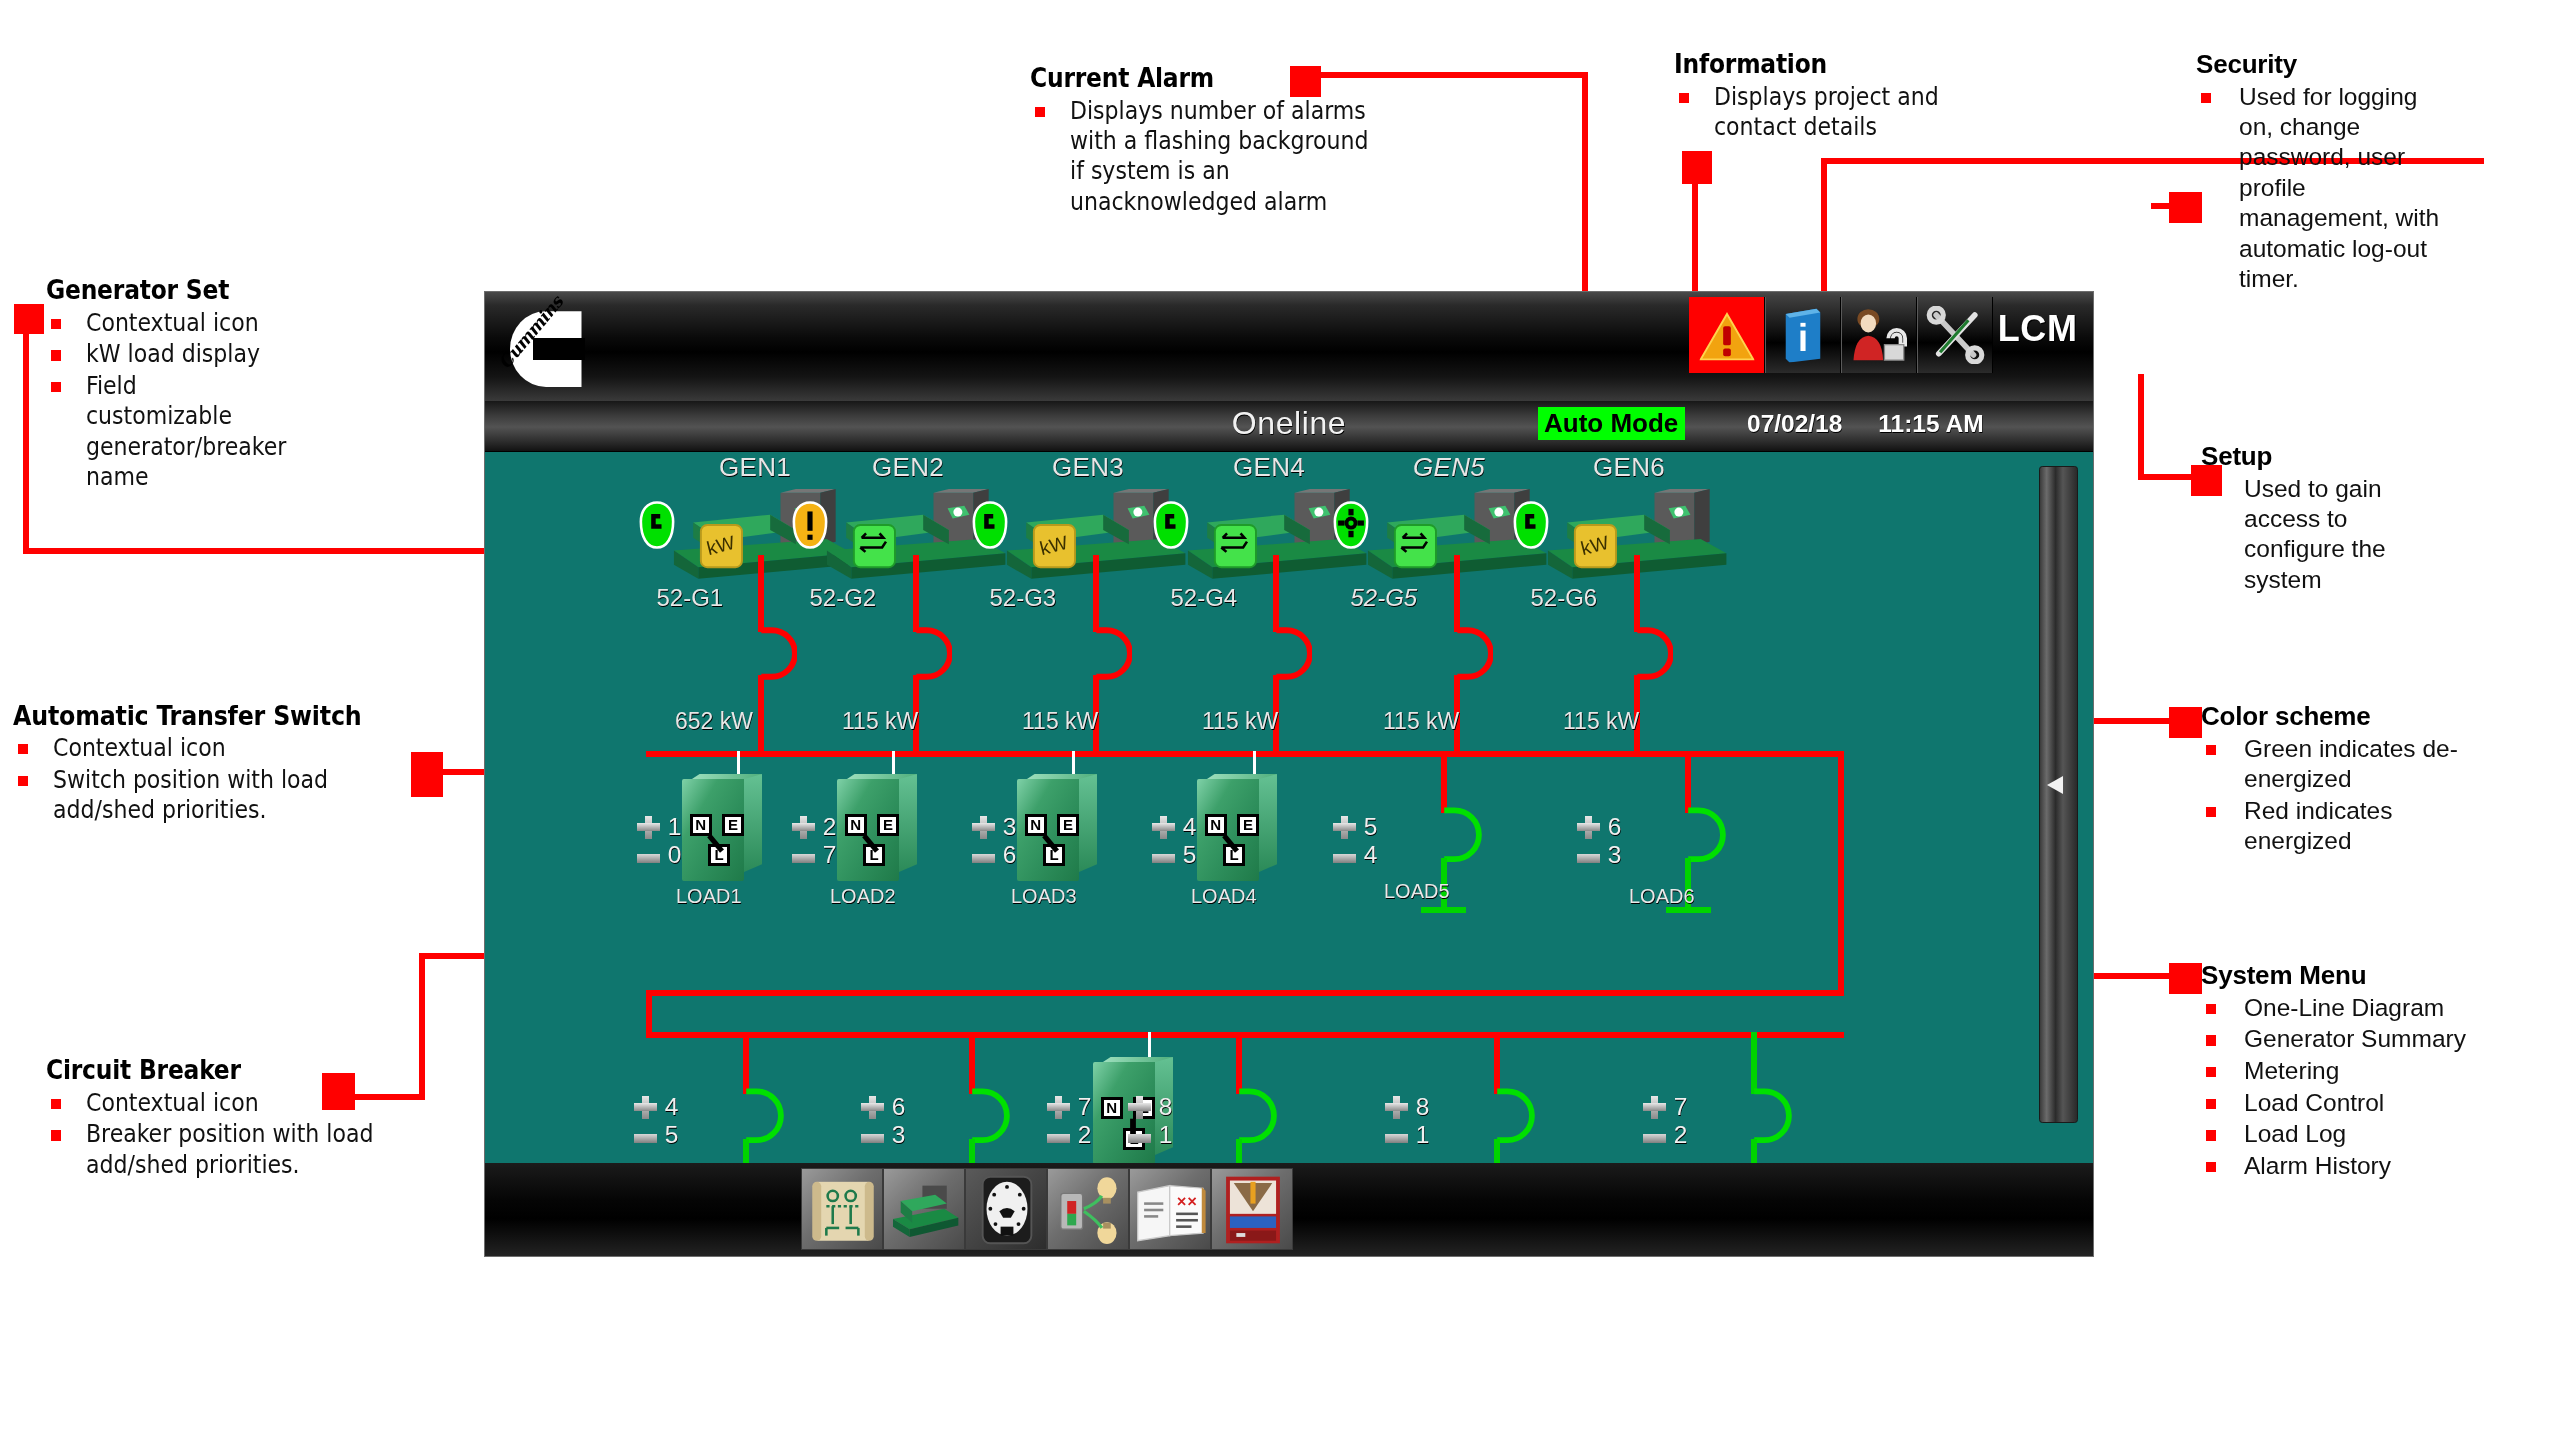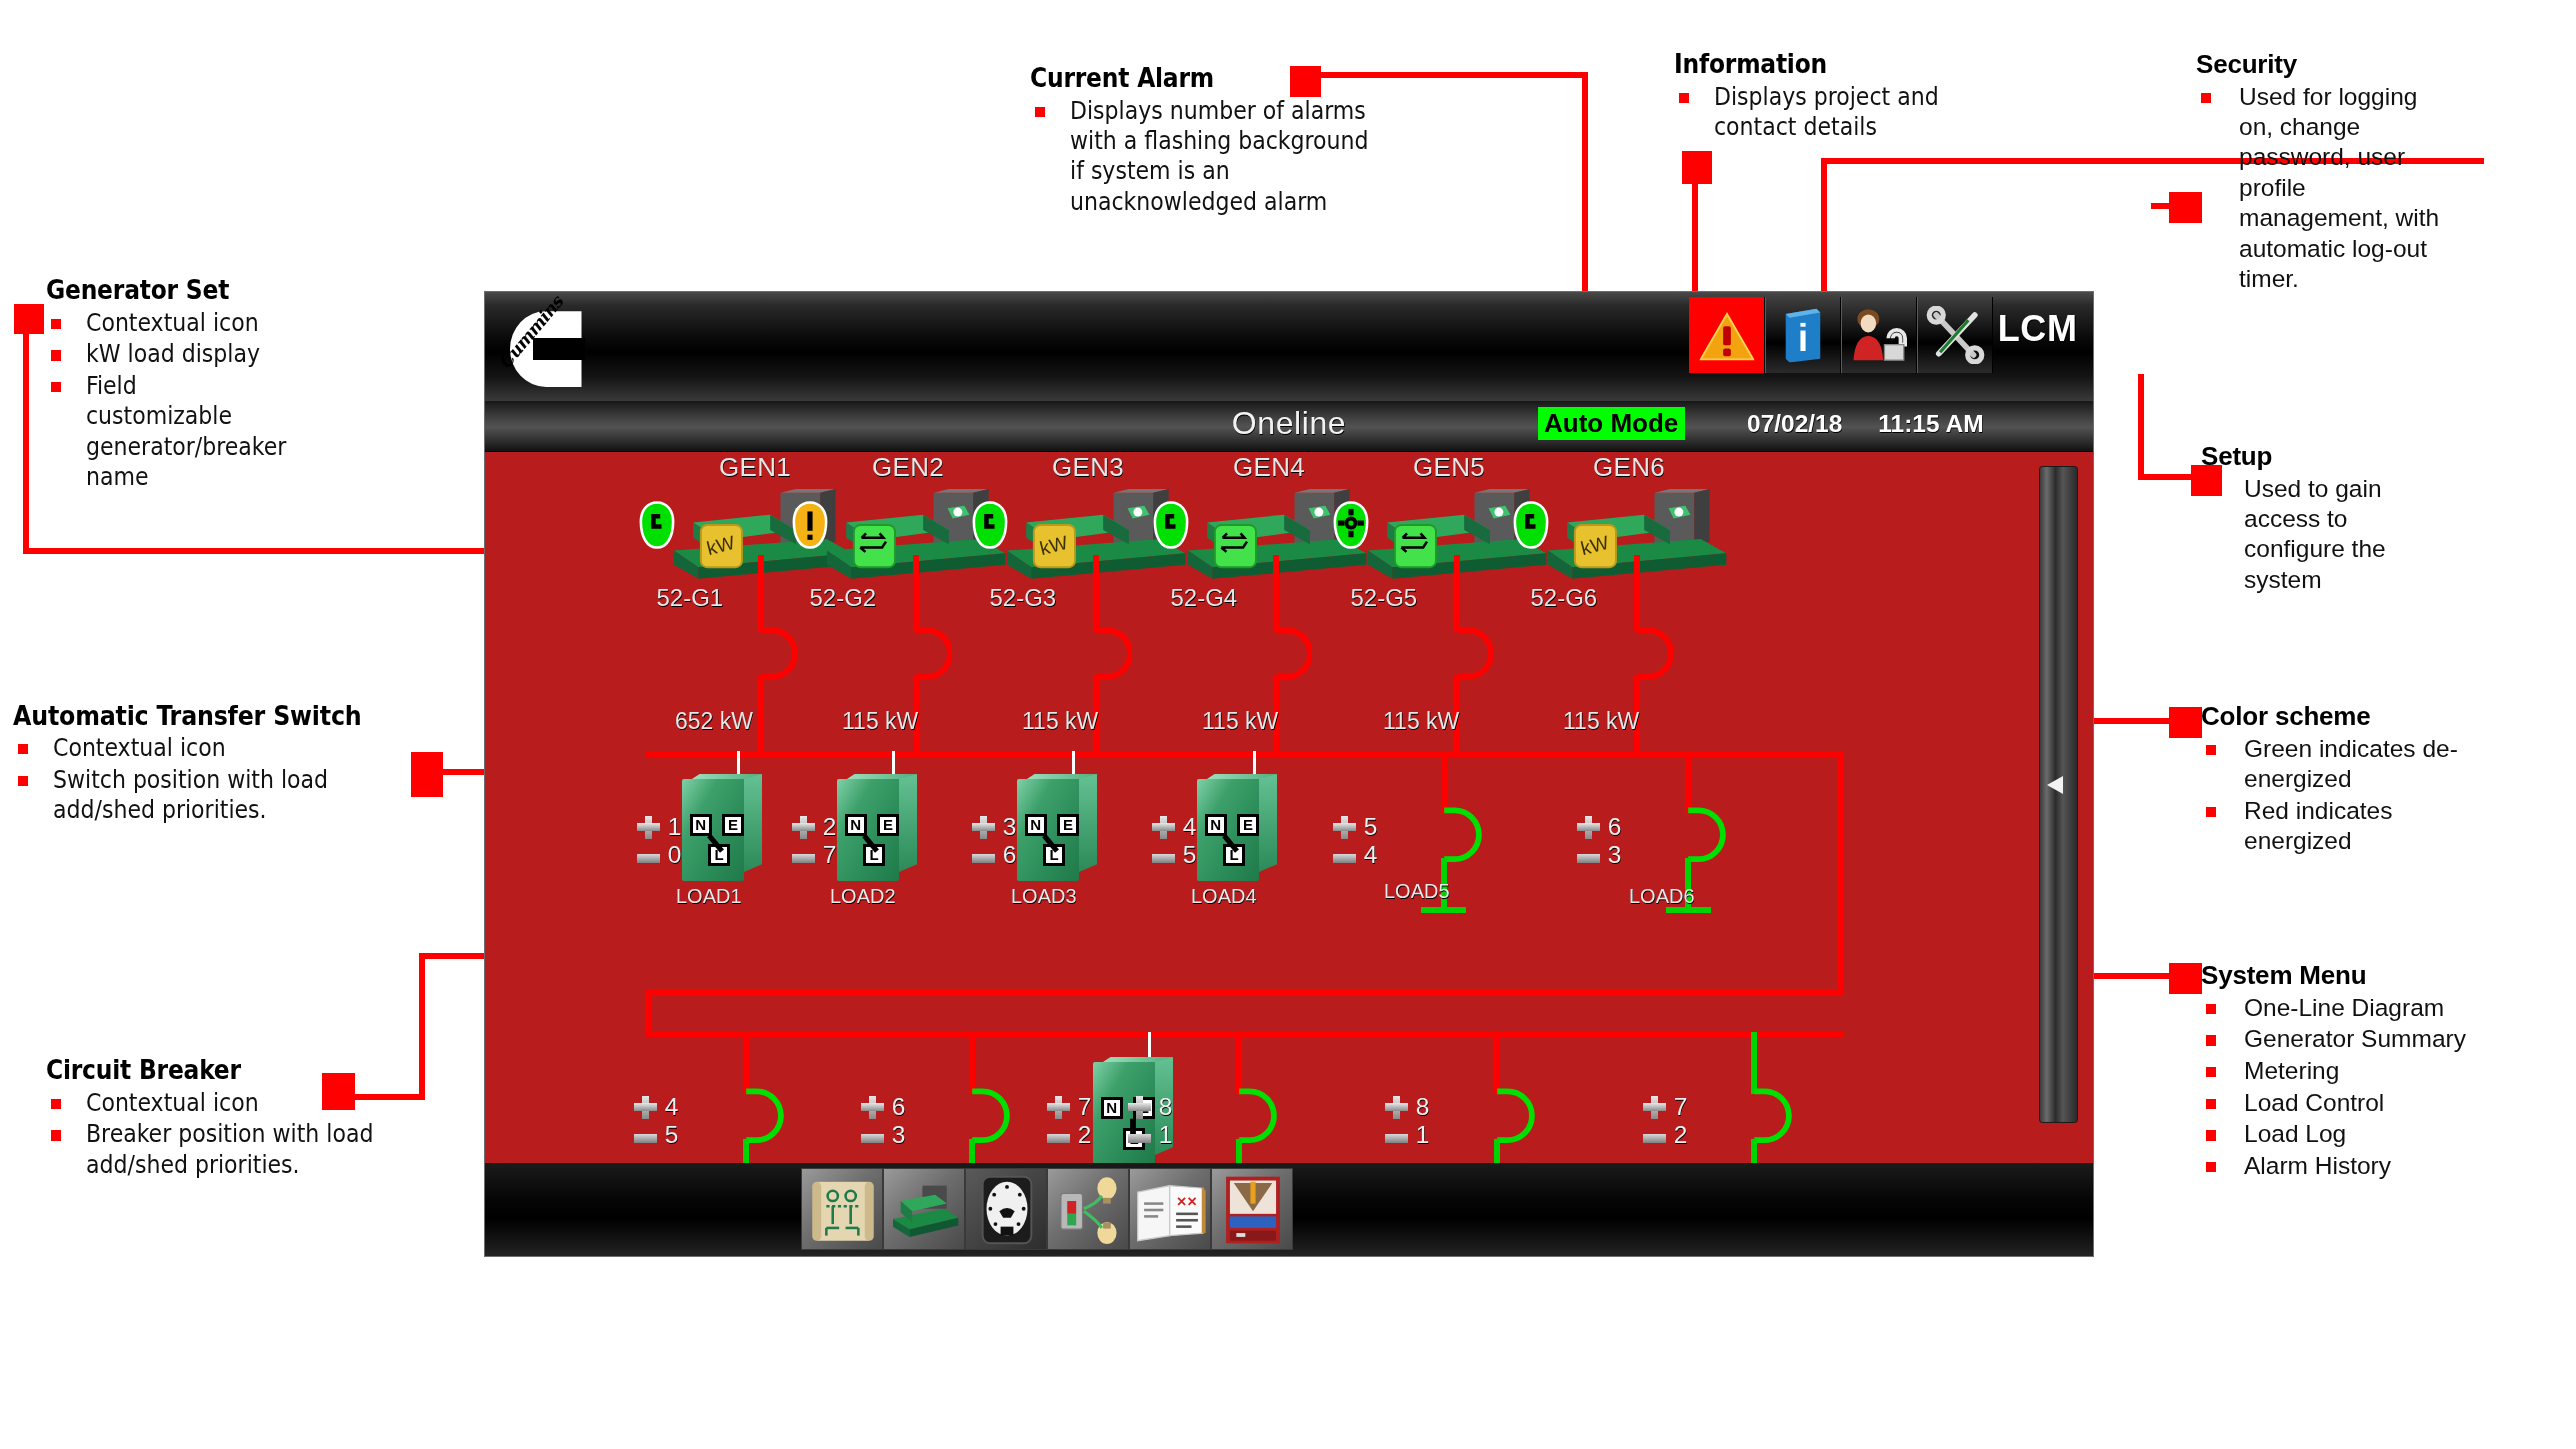--- a/index.html
+++ b/index.html
@@ -114,21 +114,21 @@
     font-family:"Liberation Sans", sans-serif;
     margin-left:2.6px;
   }
   .dt { color:#fff; font-weight:bold; font-size:24.5px; margin-left:76px;
         font-family:"Liberation Sans", sans-serif; text-shadow:0.6px 0.6px 0 #000;}
   .dt.t2 { margin-left:33px; }
 
   
   .diagram {
     position:absolute; left:0; top:160px; width:100%; height:714px;
-    background:#b91c1c;
+    background:#0f766e;
     overflow:hidden;
   }
   
   .menubar {
     position:absolute; left:0; bottom:0; width:100%; height:93px;
     background:linear-gradient(to bottom,#1b1b1b,#050505 40%,#000 60%,#232323);
   }
   .menuicons { position:absolute; left:316px; top:5.2px; display:flex; height:82px; }
   .mbtn {
     width:82px; height:82px;
@@ -474,21 +474,21 @@
           <polygon points="160,40 200,64 200,86 160,64" fill="#176b3c"></polygon>
           <rect x="52" y="56" width="64" height="66" rx="10" fill="#44E24A" stroke="#1f9b2a" stroke-width="3"></rect>
           <path d="M64 76 h34 l-6 -7 M102 82 l-6 9 h-34 M64 76 l7 -7 M62 91 l8 7" stroke="#000" stroke-width="4" fill="none"></path>
           <polygon points="198,30 224,26 232,40 206,46" fill="#3fc16f"></polygon>
           <circle cx="214" cy="36" r="7" fill="#fff"></circle>
         </svg>
       </div>
       <div class="bkr">52-G4</div>
     </div>
 
-    <div class="gen" style="left:850px;">
+    <div class="gen" style="left:850px;font-style:italic;">
       <div class="name">GEN5</div>
       <div class="setwrap">
         <svg class="statusicon" viewBox="0 0 62 74">
           <path d="M31 2 C46 2 56 14 56 32 C56 56 46 72 31 72 C16 72 6 56 6 32 C6 14 16 2 31 2 Z" fill="#00E000" stroke="#fff" stroke-width="4"></path>
           <g fill="#000">
               <circle cx="31" cy="34" r="10"></circle>
           <rect x="27" y="12" width="8" height="10"></rect>
               <rect x="27" y="46" width="8" height="10"></rect>
           <rect x="11" y="30" width="10" height="8"></rect>
               <rect x="41" y="30" width="10" height="8"></rect>

